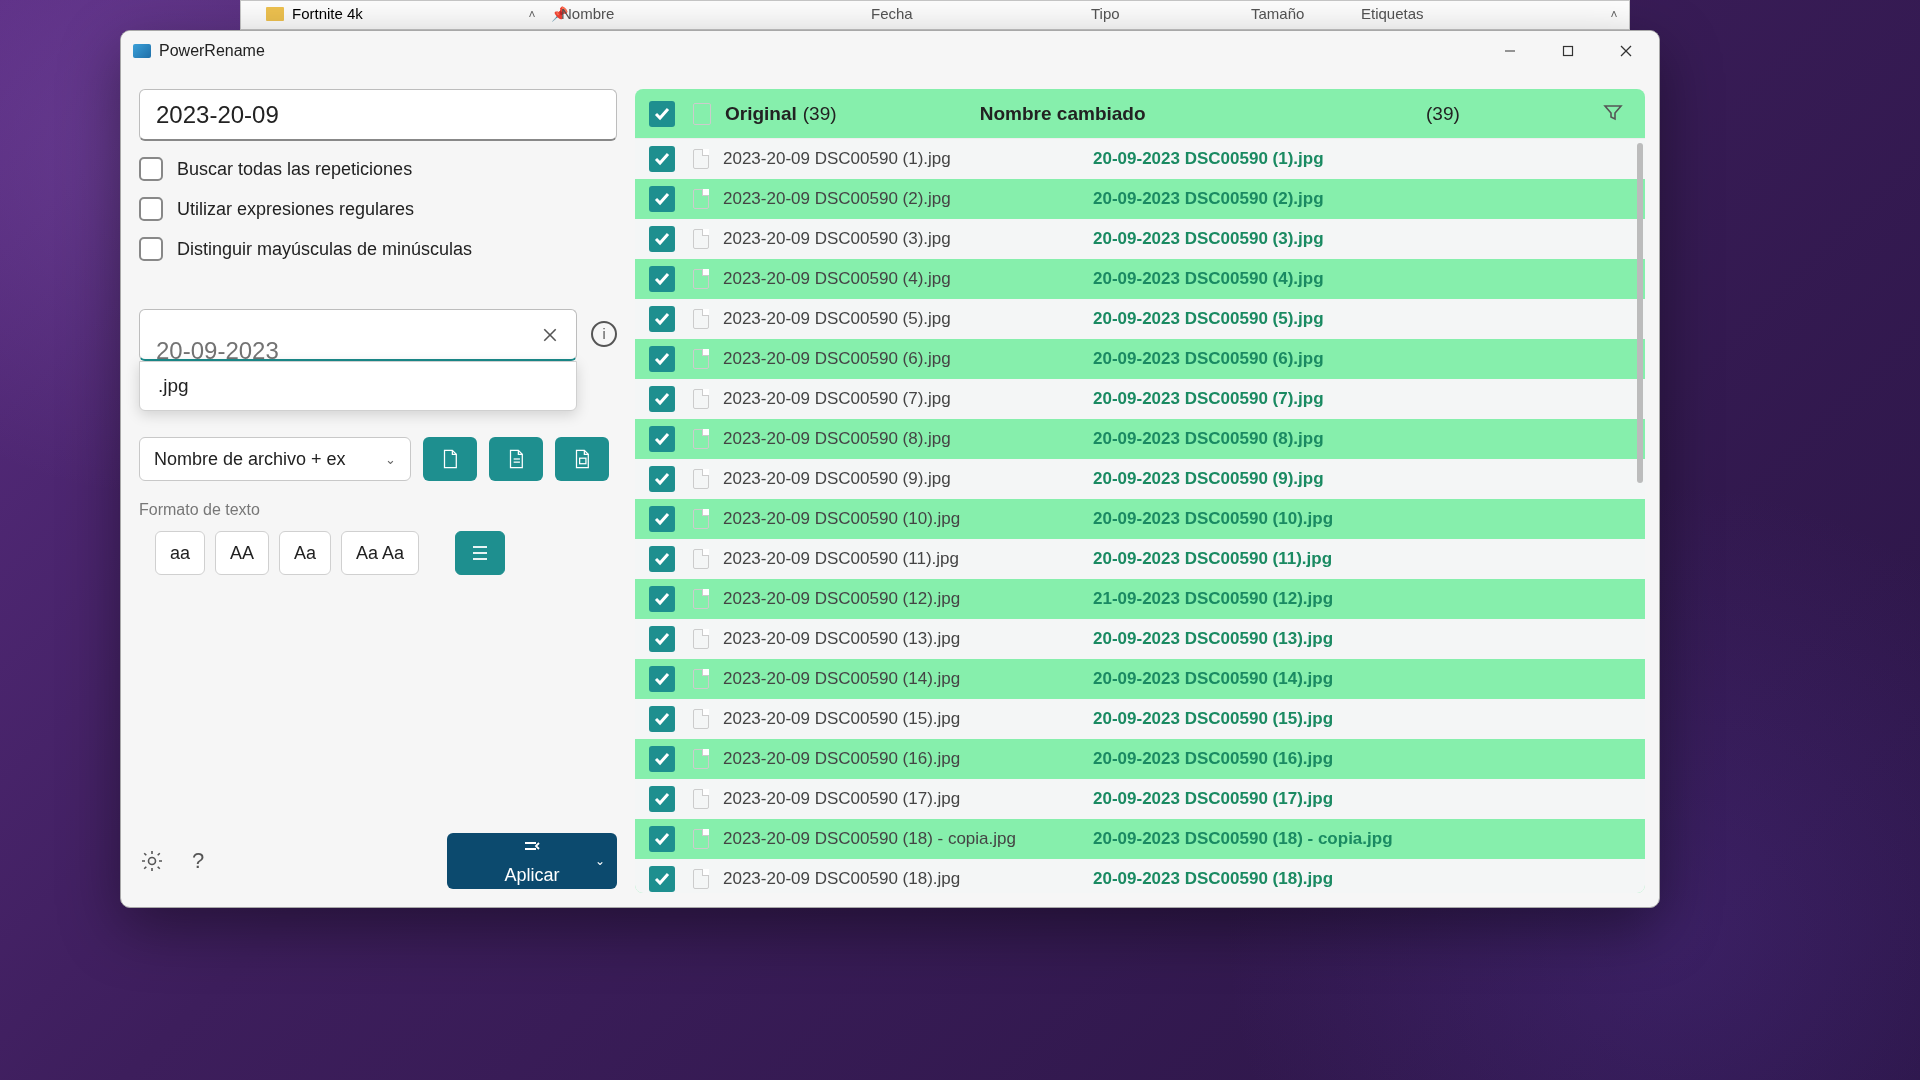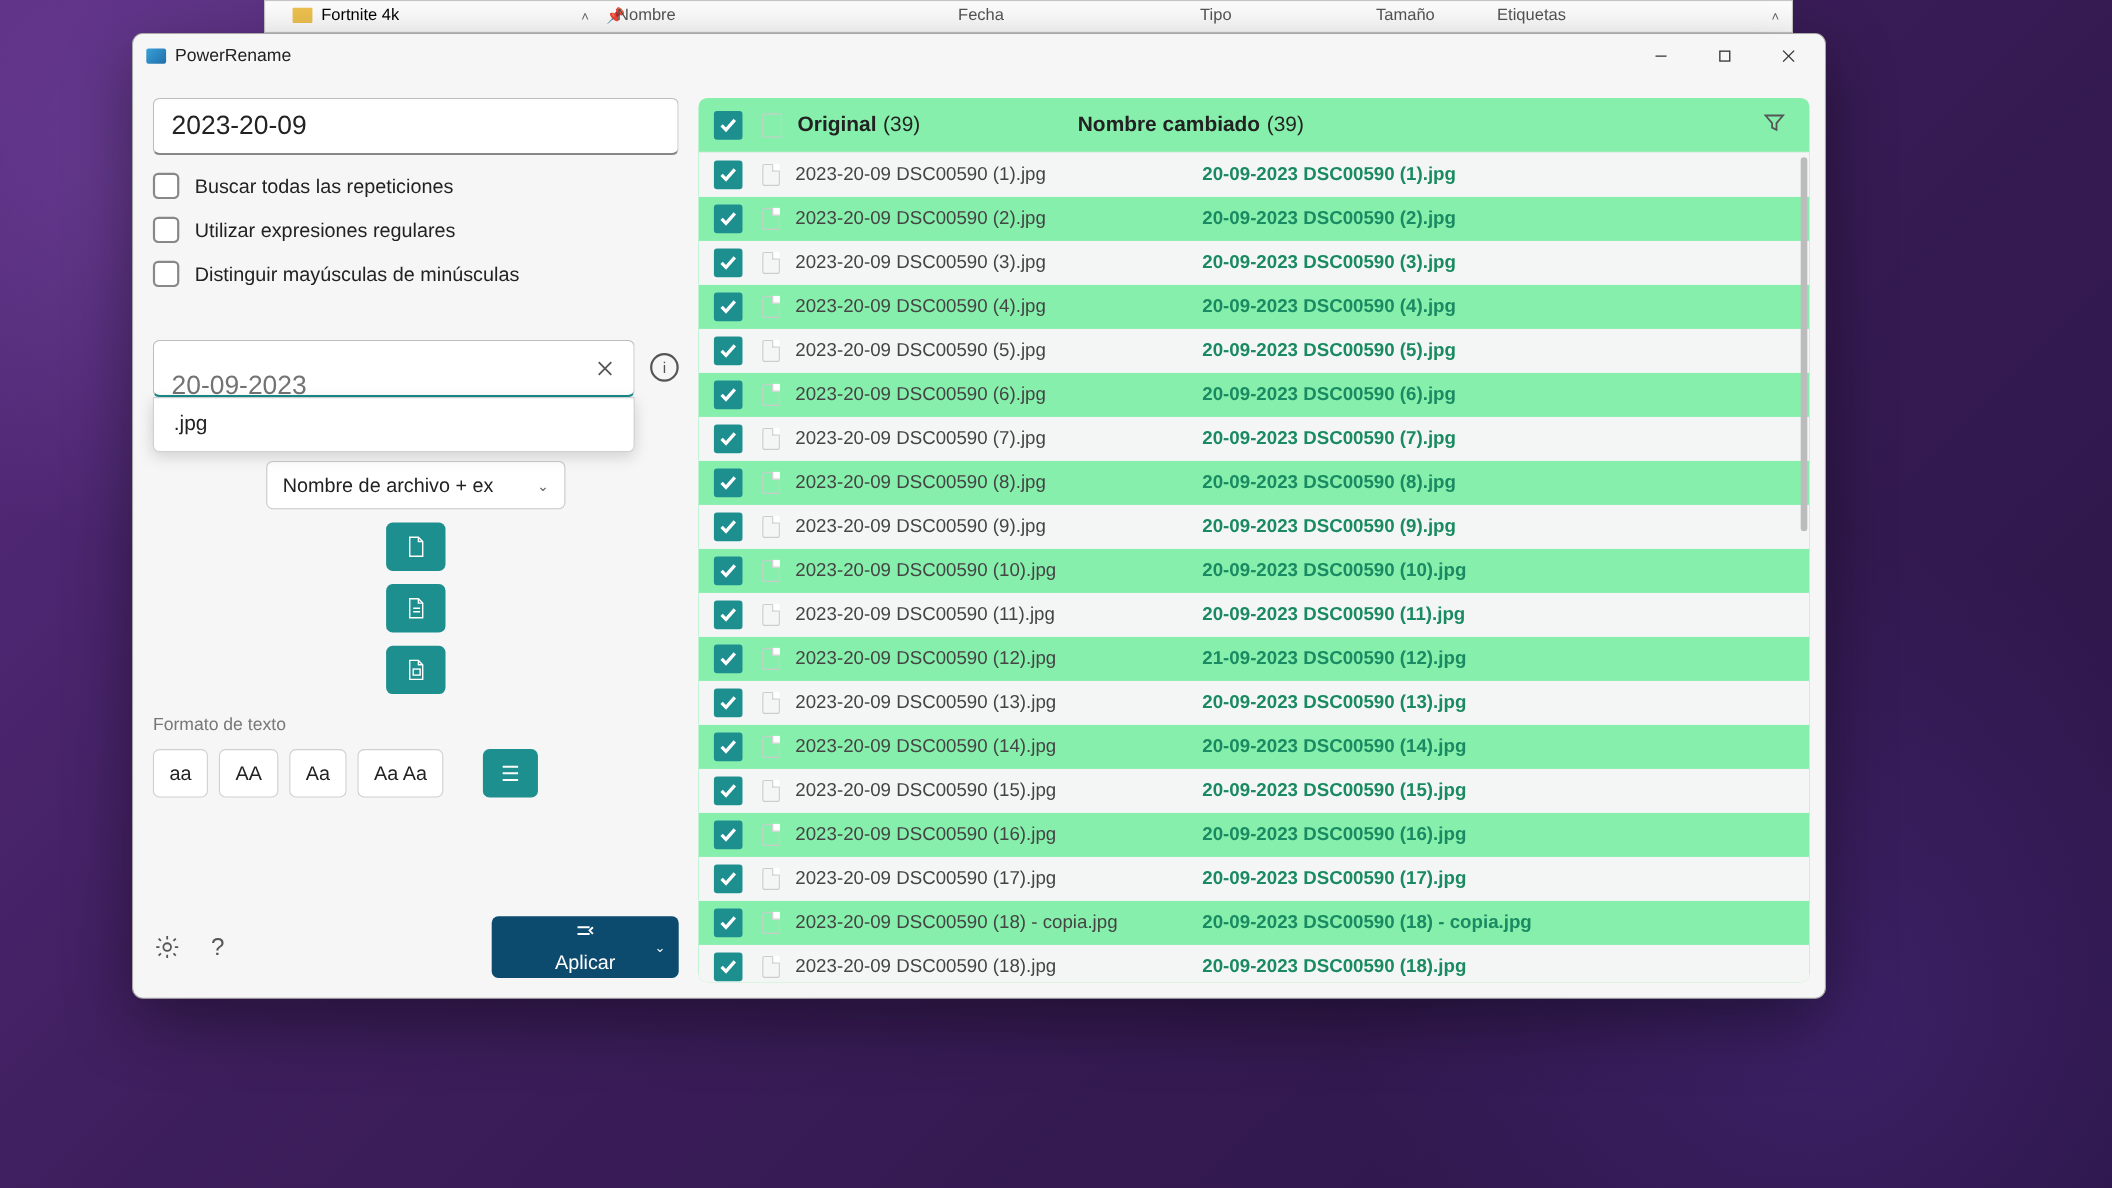--- a/index.html
+++ b/index.html
@@ -160,22 +160,22 @@
     border: 1px solid #d0d0d0;
     border-radius: 0 0 6px 6px;
     box-shadow: 0 4px 14px rgba(0,0,0,0.15);
     display: flex; align-items: center;
     padding: 0 18px;
     font-size: 19px; color: #222;
     z-index: 5;
   }
 
   .apply-row {
-    margin-top: 58px;
-    display: flex; gap: 12px; align-items: center; flex-direction: column;
+    margin-top: 76px;
+    display: flex; gap: 12px; align-items: center;
   }
   .apply-select {
     width: 272px; height: 44px;
     border: 1px solid #c8c8c8;
     border-radius: 6px;
     background: #fff;
     display: flex; align-items: center; justify-content: space-between;
     padding: 0 14px;
     font-size: 18px; color: #222;
   }
@@ -183,21 +183,21 @@
   .icon-btn {
     width: 54px; height: 44px;
     border-radius: 6px;
     display: flex; align-items: center; justify-content: center;
     background: #1e8f8f;
     color: #fff;
   }
   .icon-btn svg { width: 20px; height: 22px; fill: none; stroke: #fff; stroke-width: 1.6; }
 
   .format-label { margin-top: 20px; font-size: 16px; color: #777; }
-  .format-row { margin-top: 12px; display: flex; gap: 10px; align-items: center; }
+  .format-row { margin-top: 12px; display: flex; gap: 10px; align-items: center; margin-left: 16px; }
   .fmt-btn {
     height: 44px; padding: 0 14px;
     border: 1px solid #d0d0d0;
     border-radius: 6px;
     background: #fff;
     font-size: 18px; color: #222;
     display: flex; align-items: center;
   }
   .fmt-btn.active {
     background: #1e8f8f; border-color: #1e8f8f; color: #fff;
@@ -254,21 +254,21 @@
     margin-left: 18px;
   }
   .list-header .col-orig {
     margin-left: 14px; font-size: 19px; font-weight: 600; color: #222;
     display: flex; align-items: baseline; gap: 6px;
   }
   .list-header .col-orig .count, .list-header .col-ren .count { font-weight: 400; }
   .list-header .col-ren {
     margin-left: auto; width: 480px;
     font-size: 19px; font-weight: 600; color: #222;
-    display: flex; align-items: baseline; gap: 6px;
+    display: flex; align-items: baseline; gap: 6px; justify-content: space-between;
   }
   .filter-icon { margin-left: auto; color: #555; }
 
   .list-body {
     flex: 1; overflow-y: hidden;
     position: relative;
   }
   .row {
     height: 40px;
     display: flex; align-items: center;

